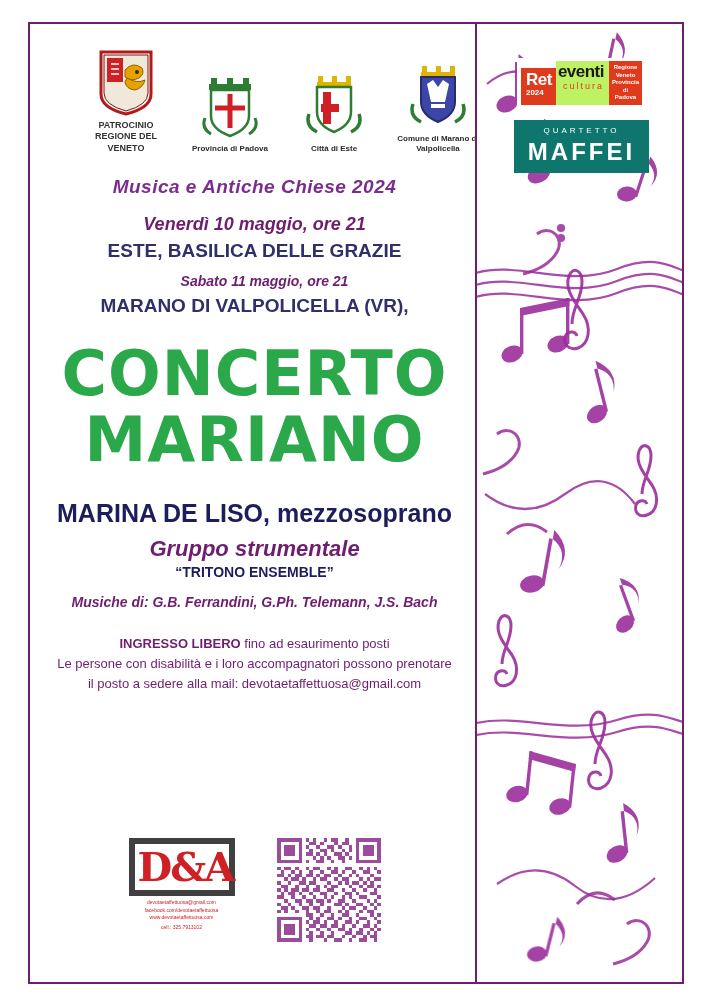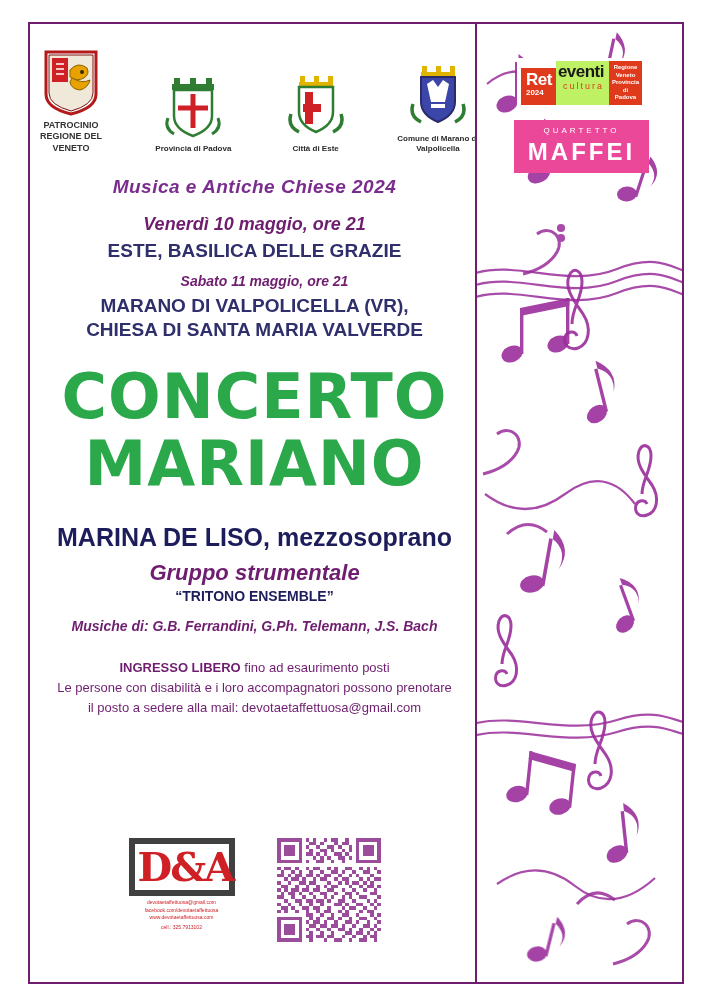--- a/index.html
+++ b/index.html
@@ -109,21 +109,21 @@
     line-height: 1.25;
     padding: 3px 3px;
     text-align: center;
     display: flex;
     flex-direction: column;
     justify-content: center;
   }
   .maffei {
     margin-top: 12px;
     display: inline-block;
-    background: #ec4899;
+    background: #0f766e;
     color: #ffffff;
     padding: 7px 14px 9px;
     text-align: center;
     line-height: 1;
   }
   .maffei .q {
     font-size: 8px;
     letter-spacing: 3px;
     display: block;
     margin-bottom: 5px;
@@ -139,21 +139,21 @@
     position: absolute;
     left: 0;
     top: 0;
     width: 449px;
     height: 100%;
     box-sizing: border-box;
     text-align: center;
   }
   .crests {
     display: flex;
-    justify-content: space-between;
+    justify-content: flex-end;
     align-items: flex-end;
     gap: 22px;
     padding-top: 26px;
   }
   .crest {
     width: 82px;
     text-align: center;
   }
   .crest .cap {
     font-size: 8px;
@@ -377,21 +377,20 @@
       </div>
 
       <div class="series-title">Musica e Antiche Chiese 2024</div>
 
       <div class="line-date">Venerdì 10 maggio, ore 21</div>
       <div class="line-venue">ESTE, BASILICA DELLE GRAZIE</div>
 
       <div class="line-date2">Sabato 11 maggio, ore 21</div>
       <div class="line-venue2">
         <span>MARANO DI VALPOLICELLA (VR),</span><br>
-        <span>CHIESA DI SANTA MARIA VALVERDE</span>
       </div>
 
       <div class="concert-title">
         <span class="l1">CONCERTO</span>
         <span class="l2">MARIANO</span>
       </div>
 
       <div class="performer">MARINA DE LISO, mezzosoprano</div>
       <div class="group1">Gruppo strumentale</div>
       <div class="group2">“TRITONO ENSEMBLE”</div>

